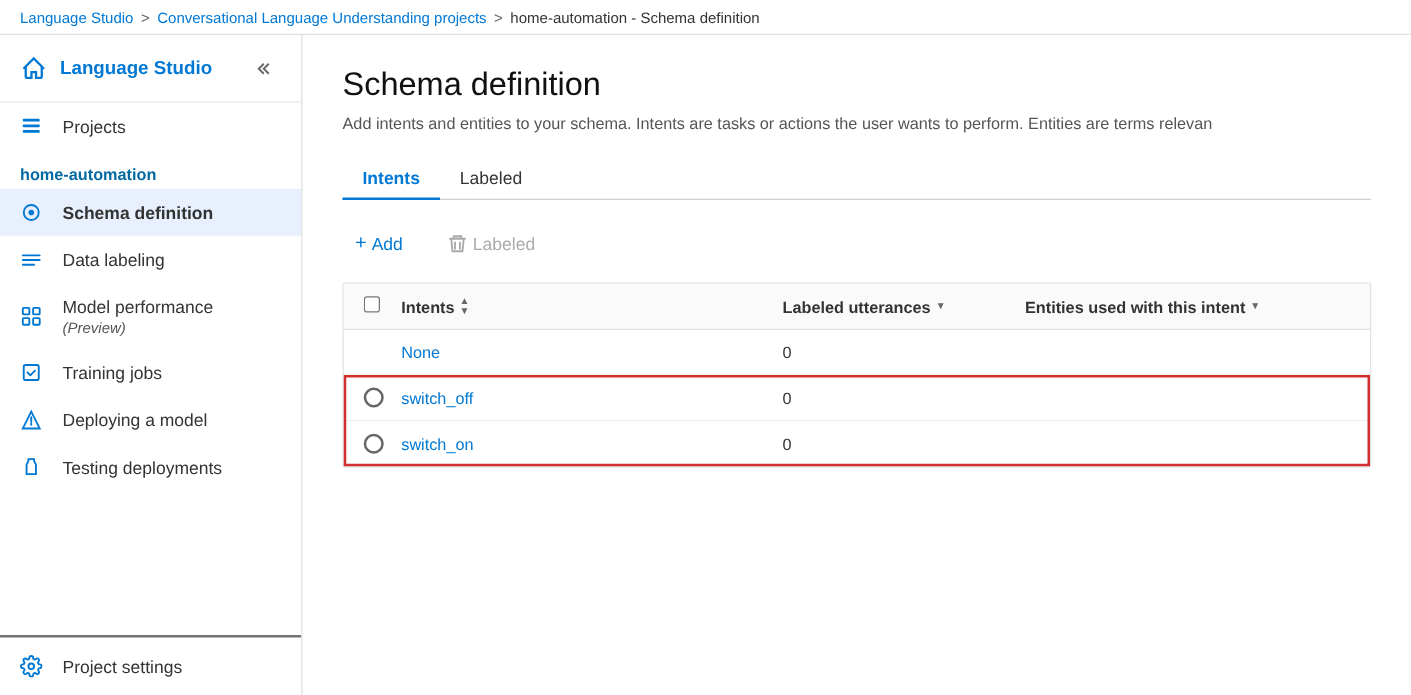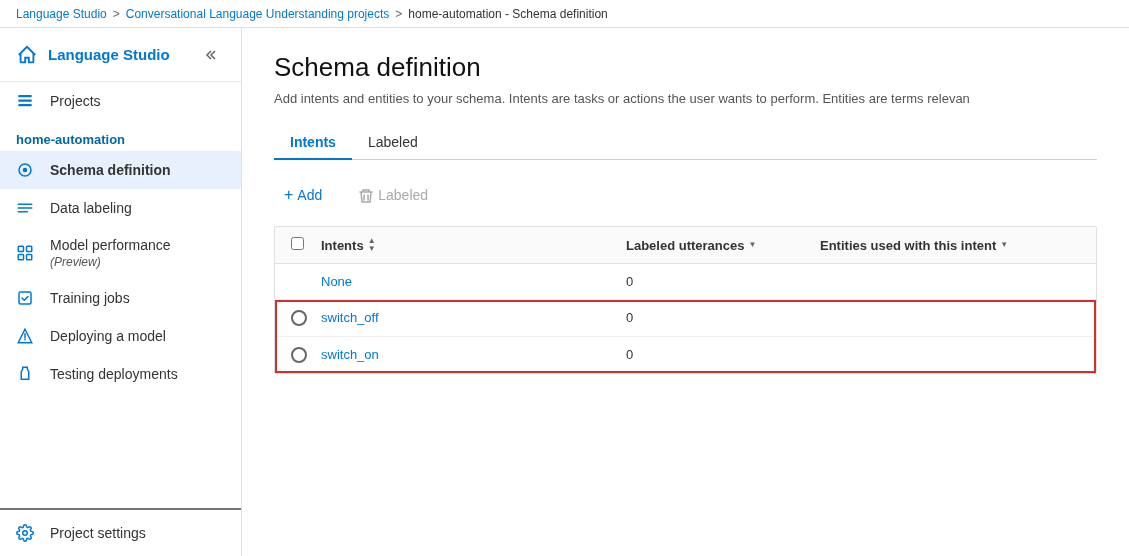--- a/index.html
+++ b/index.html
@@ -208,21 +208,21 @@
     .sort-icons {
       display: flex;
       flex-direction: column;
       font-size: 8px;
       line-height: 1;
       color: #666;
     }
 
     .table-row {
       display: flex;
-      align-items: flex-start;
+      align-items: flex-end;
       padding: 10px 16px;
       border-bottom: 1px solid #f0f0f0;
       font-size: 13px;
     }
     .table-row:last-child { border-bottom: none; }
 
     .intent-link {
       color: #0078d4;
       cursor: pointer;
       text-decoration: none;

